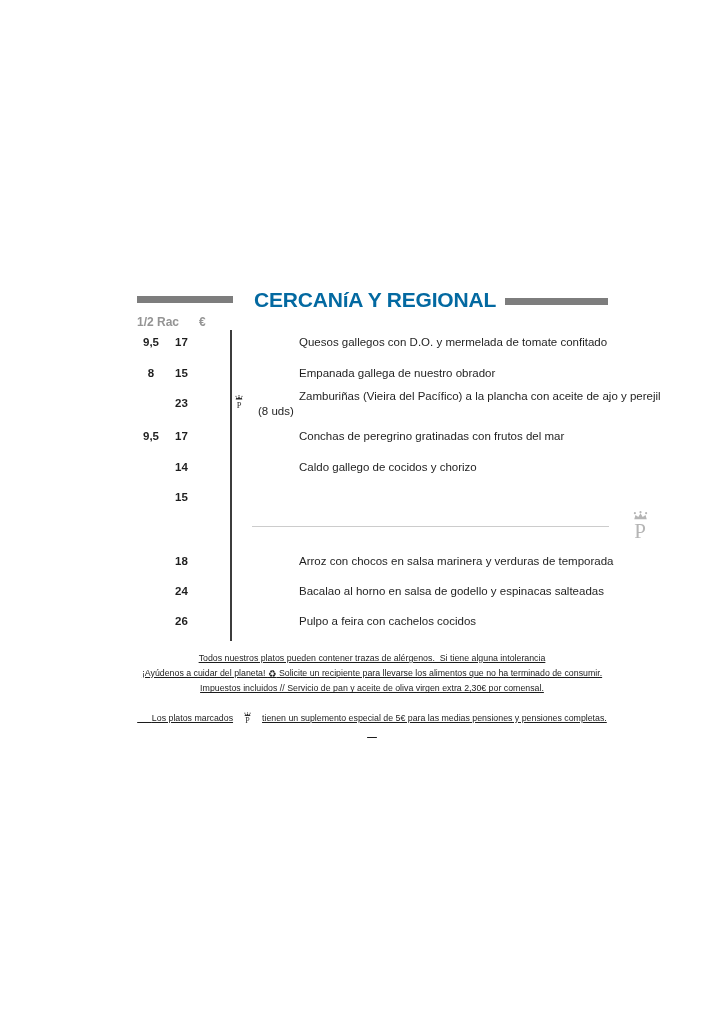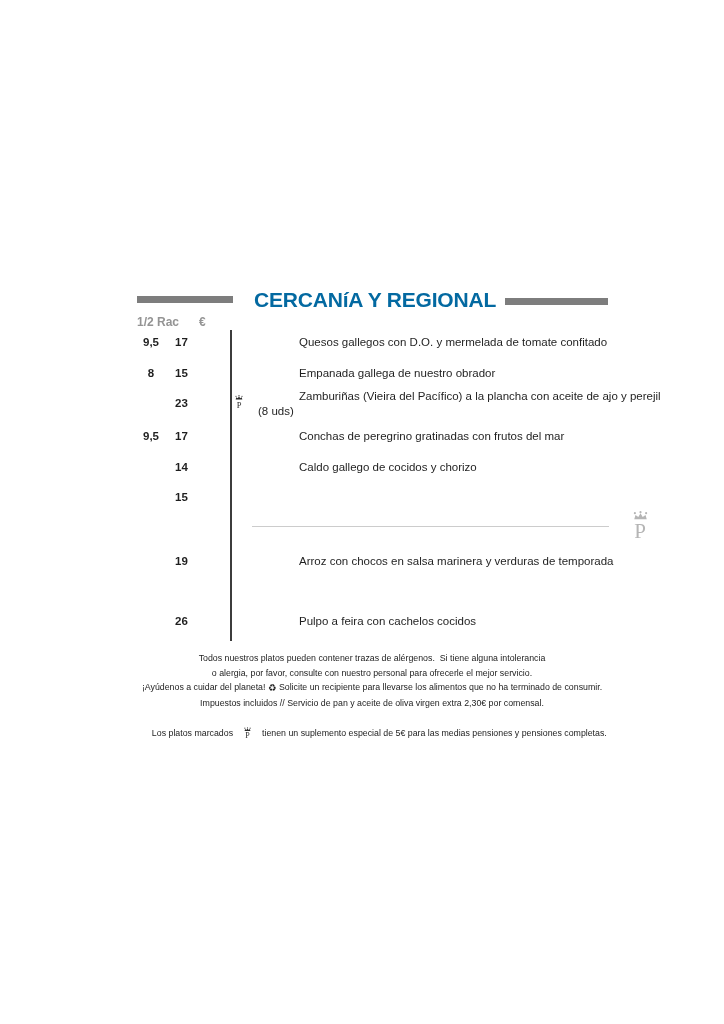--- a/index.html
+++ b/index.html
@@ -25,21 +25,21 @@
   .cell-name2{position:absolute;left:258px;top:15px;white-space:pre;text-align:right;}
   .marker{position:absolute;left:235px;top:5px;}
   .crownp{display:inline-flex;flex-direction:column;align-items:center;line-height:1;}
   .crownp .p{font-family:"Liberation Serif",serif;font-size:8.5px;color:#2b2b2b;margin-top:0.5px;}
   .crownp svg{fill:#2b2b2b;}
   .divider{position:absolute;left:252px;top:526px;width:357px;height:1px;background:#cccccc;}
   .logo{position:absolute;left:626px;top:511px;width:28px;text-align:center;line-height:1;}
   .logo svg{fill:#b5b5b5;display:block;margin:0 auto;}
   .logo .p{font-family:"Liberation Serif",serif;font-size:21px;color:#b5b5b5;display:block;margin-top:1px;}
   .footer{position:absolute;left:62px;top:651px;width:620px;text-align:center;font-size:8.8px;color:#1c1c1c;}
-  .footer .line{line-height:14.7px;white-space:pre;}
+  .footer .line{line-height:14.7px;white-space:pre;text-decoration:underline;}
   .recycle{font-size:9.5px;vertical-align:-1px;}
   .footer .crownp{margin:0 11px;vertical-align:middle;}
   .footer .crownp .p{font-size:8px;}
 </style>
 </head>
 <body>
 
 <div class="page">
 
   <div class="bar left"></div>
@@ -99,33 +99,36 @@
     <svg viewBox="0 0 24 14" width="15" height="9" aria-hidden="true">
         <circle cx="3" cy="3.2" r="1.7"></circle>
         <circle cx="12" cy="1.6" r="1.7"></circle>
         <circle cx="21" cy="3.2" r="1.7"></circle>
         <path d="M2 13 L22 13 L20 6 L15.5 9.5 L12 3.5 L8.5 9.5 L4 6 Z"></path>
       </svg>
     <span class="p">P</span>
   </div>
 
   <div class="row" style="top:555px">
-    <span class="cell-price">19</span>
+    <span class="cell-price">18</span>
     <span class="cell-name">Arroz con chocos en salsa marinera y verduras de temporada</span>
   </div>
 
+  <div class="row" style="top:585px">
+    <span class="cell-price">24</span>
+    <span class="cell-name">Bacalao al horno en salsa de godello y espinacas salteadas</span>
+  </div>
 
   <div class="row" style="top:615px">
     <span class="cell-price">26</span>
     <span class="cell-name">Pulpo a feira con cachelos cocidos</span>
   </div>
 
   <div class="footer">
     <div class="line">Todos nuestros platos pueden contener trazas de alérgenos.  Si tiene alguna intolerancia</div>
-    <div class="line">o alergia, por favor, consulte con nuestro personal para ofrecerle el mejor servicio.</div>
     <div class="line"><span>¡Ayúdenos a cuidar del planeta! </span><span class="recycle">♻</span><span> Solicite un recipiente para llevarse los alimentos que no ha terminado de consumir.</span></div>
     <div class="line">Impuestos incluidos // Servicio de pan y aceite de oliva virgen extra 2,30€ por comensal.</div>
     <div class="line">
       <span>Los platos marcados</span><span class="crownp"><svg viewBox="0 0 24 14" width="7" height="4.5" aria-hidden="true">
             <circle cx="3" cy="3.2" r="1.8"></circle>
             <circle cx="12" cy="1.6" r="1.8"></circle>
             <circle cx="21" cy="3.2" r="1.8"></circle>
             <path d="M2 13 L22 13 L20 6 L15.5 9.5 L12 3.5 L8.5 9.5 L4 6 Z"></path>
           </svg><span class="p">P</span></span><span>tienen un suplemento especial de 5€ para las medias pensiones y pensiones completas.</span>
     </div>

